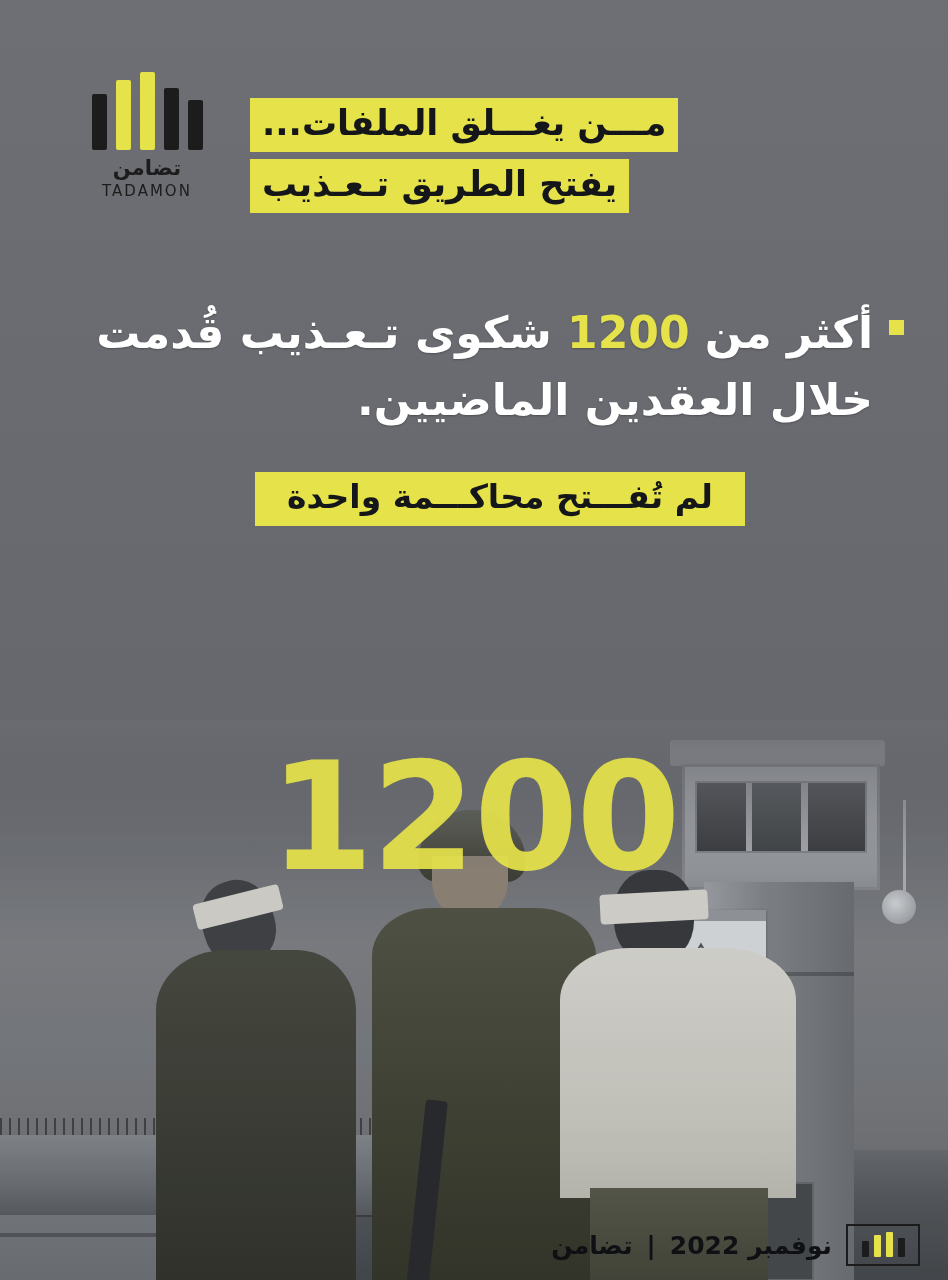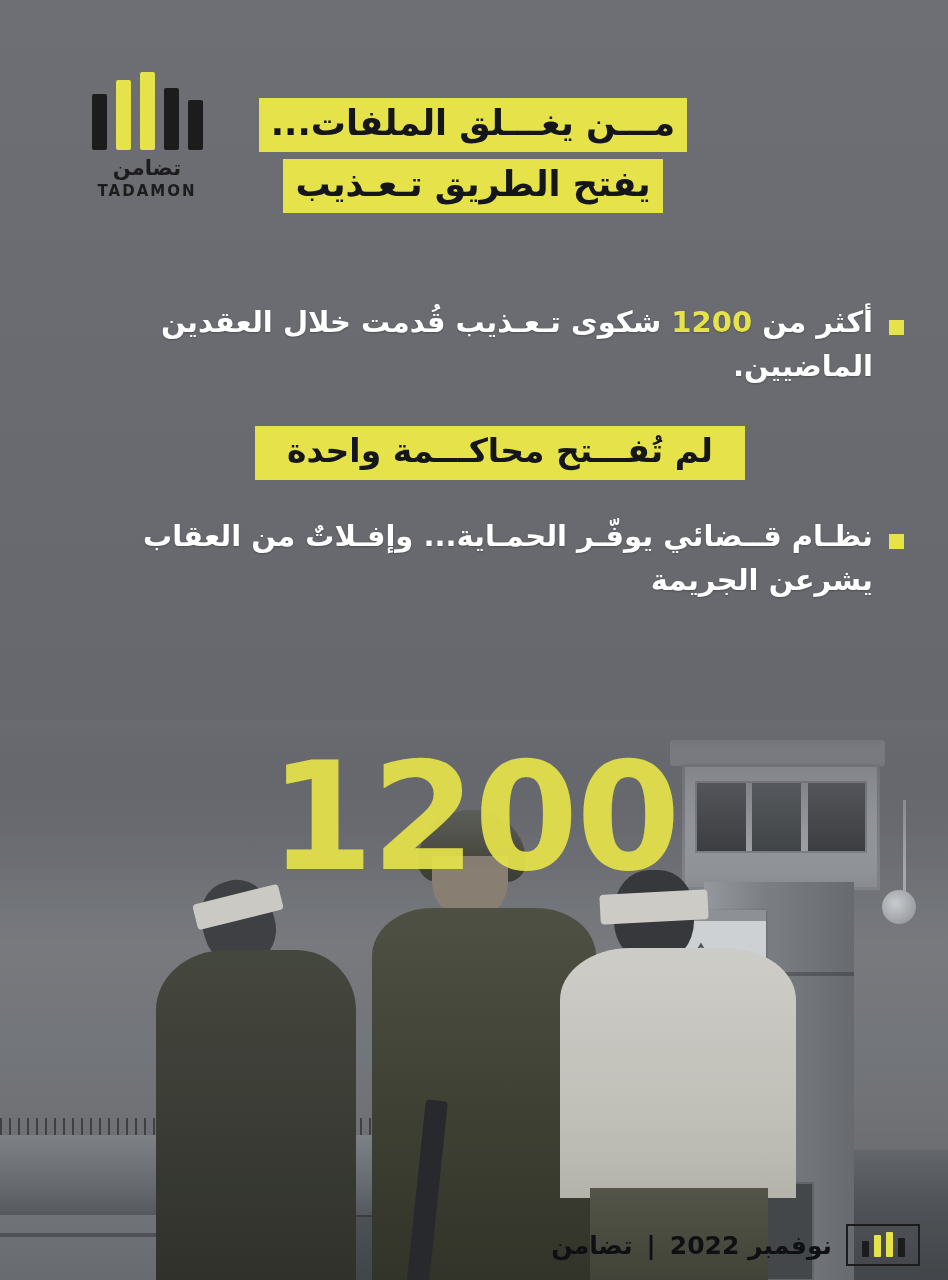--- a/index.html
+++ b/index.html
@@ -297,33 +297,33 @@
   .logo-ar {
     margin-top: 6px;
     font-size: 21px;
     font-weight: 700;
     color: #1c1c1c;
     letter-spacing: 1px;
   }
   .logo-en {
     margin-top: 2px;
     font-size: 15px;
-    font-weight: 700;
+    font-weight: 400;
     letter-spacing: 2px;
     color: #1c1c1c;
     direction: ltr;
   }
 
   
   .headline {
     position: absolute;
     right: 252px;
     left: 250px;
     top: 98px;
-    text-align: center;
+    text-align: left;
     direction: rtl;
   }
   .headline .line {
     display: inline-block;
     background: #e6e34a;
     color: #15161a;
     font-size: 35px;
     font-weight: 700;
     line-height: 1.28;
     padding: 3px 12px 6px;
@@ -351,21 +351,21 @@
   }
   .dot {
     flex: 0 0 auto;
     width: 15px; height: 15px;
     background: #e6e34a;
     margin-top: 20px;
   }
   .btext {
     flex: 1 1 auto;
     color: #ffffff;
-    font-size: 29px;
+    font-size: 44px;
     font-weight: 700;
     line-height: 1.52;
     text-shadow: 0 1px 2px rgba(0,0,0,.25);
   }
   .hl-num {
     color: #e6e34a;
     font-family: "DejaVu Sans", sans-serif;
   }
   .mid-highlight {
     display: block;
@@ -494,24 +494,20 @@
       <span class="dot"></span>
       <div class="btext">
         <span>أكثر من </span><span class="hl-num">1200</span><span> شكوى تـعـذيب قُدمت خلال العقدين الماضيين.</span>
       </div>
     </div>
 
     <div class="mid-highlight">
       <span>لم تُفـــتح محاكـــمة واحدة</span>
     </div>
 
-    <div class="bullet">
-      <span class="dot"></span>
-      <div class="btext">نظـام قــضائي يوفّـر الحمـاية... وإفـلاتٌ من العقاب يشرعن الجريمة</div>
-    </div>
 
   </div>
 
   <div class="footer">
     <div class="footer-logo">
       <i class="f1" style="height:16px"></i>
         <i class="f2" style="height:22px"></i>
         <i class="f3" style="height:25px"></i>
         <i class="f4" style="height:19px"></i>
     </div>

